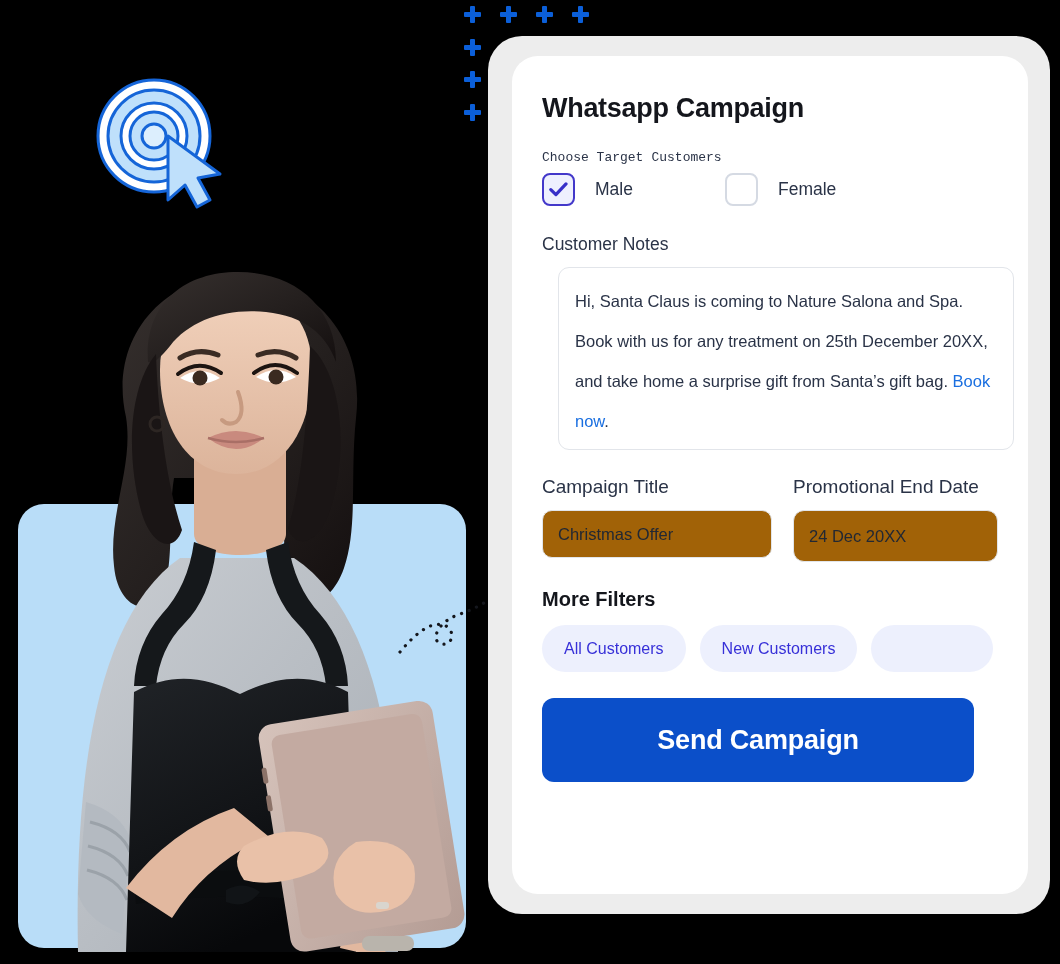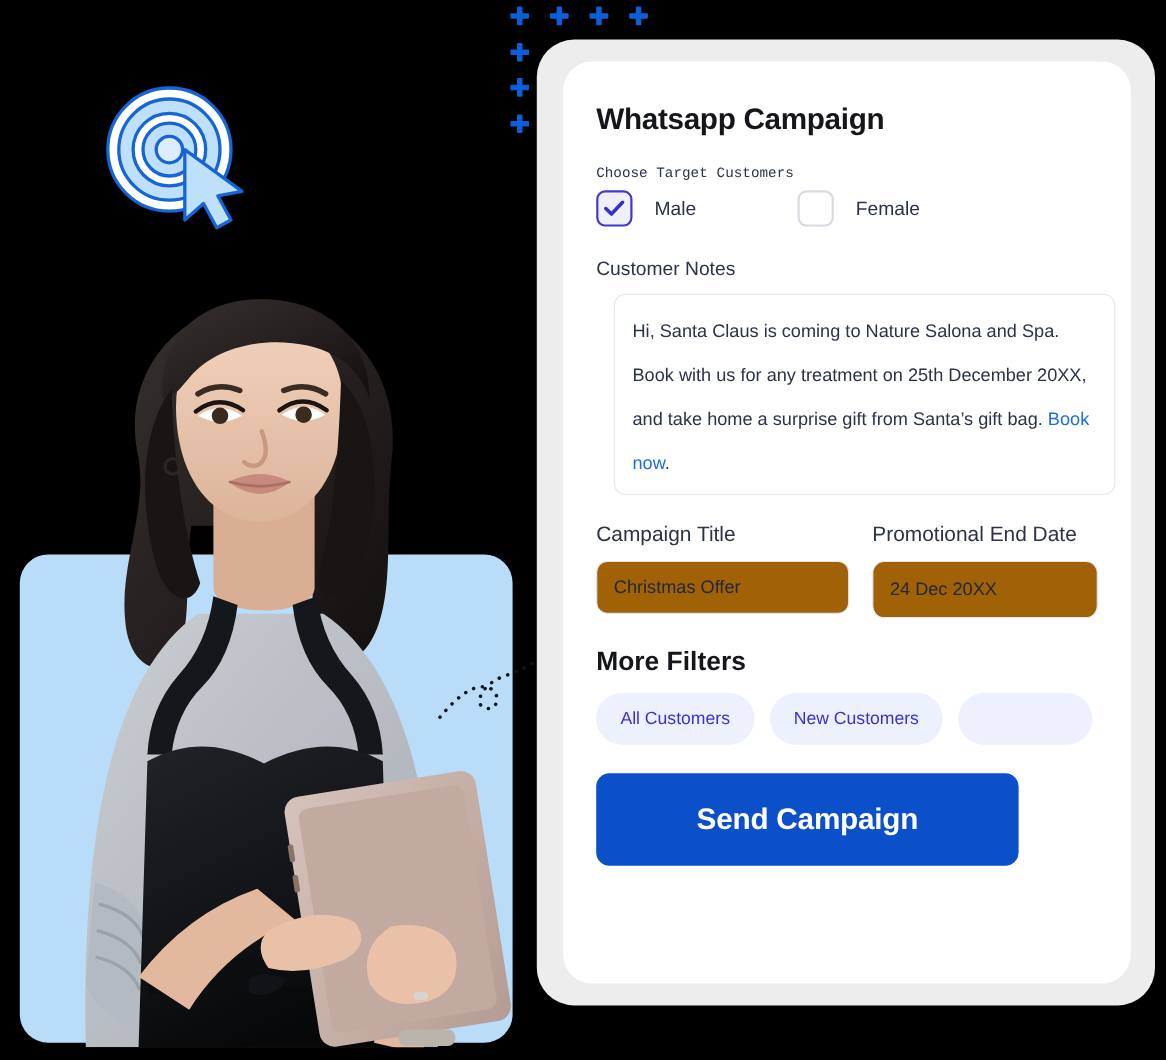--- a/index.html
+++ b/index.html
@@ -87,32 +87,32 @@
   .field-label { font-size: 19px; color: #2A3347; }
   .field-input {
     margin-top: 12px; height: 48px;
     border: 1px solid #E2E5EA; border-radius: 10px;
     display: flex; align-items: center; padding: 0 15px;
     font-size: 16.5px; color: #222833; background: #a16207;
   }
   .field.right .field-input { height: 52px; border-radius: 11px; }
 
   .more-filters {
-    font-size: 24px; font-weight: bold; color: #14161C; margin-top: 26px;
+    font-size: 20px; font-weight: bold; color: #14161C; margin-top: 26px;
   }
   .pill-row { display: flex; margin-top: 14px; gap: 14px; }
   .pill {
     height: 47px; border-radius: 24px; background: #EDF0FD;
     display: flex; align-items: center; justify-content: center;
     font-size: 16px; color: #3730D8; padding: 0 22px;
   }
   .pill.empty { width: 122px; }
 
   .send-btn {
-    margin-top: 26px; width: 384px; height: 84px;
+    margin-top: 26px; width: 432px; height: 84px;
     background: #0B4FC9; border-radius: 12px; border: none;
     color: #FFFFFF; font-size: 27px; font-weight: bold;
     font-family: "Liberation Sans", sans-serif;
     display: flex; align-items: center; justify-content: center;
     letter-spacing: -0.2px; cursor: pointer;
   }
 </style>
 </head>
 <body>
 

